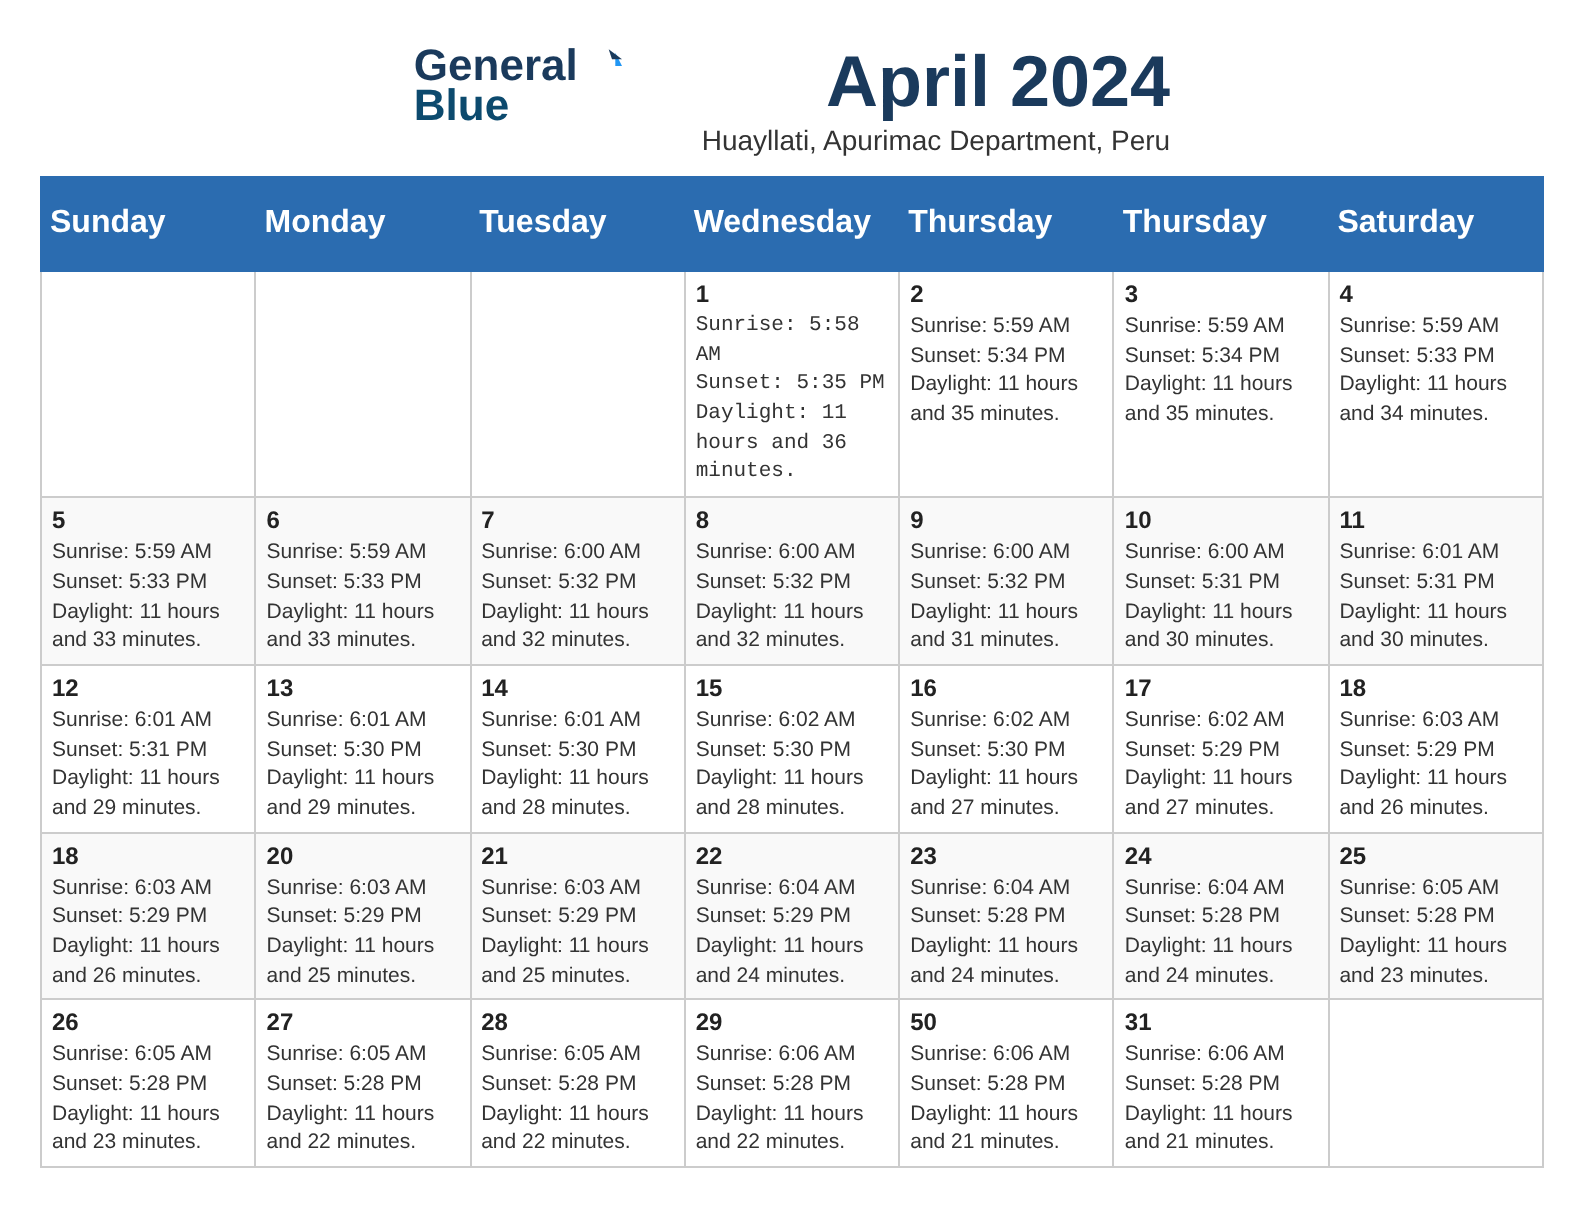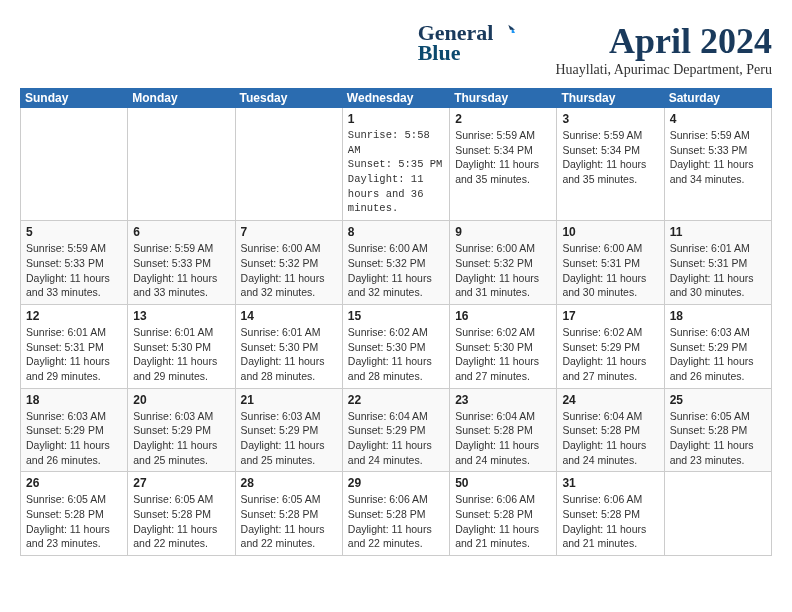--- a/index.html
+++ b/index.html
@@ -5,24 +5,23 @@
     * { box-sizing: border-box; margin: 0; padding: 0; }
     body {
       font-family: Arial, sans-serif;
       background: #fff;
       width: 792px;
       min-height: 612px;
       padding: 20px;
     }
     .header {
       display: flex;
-      justify-content: flex-end;
+      justify-content: center;
       align-items: flex-start;
       margin-bottom: 10px;
-      font-family: Liberation Serif, serif;
     }
     .logo {
       display: flex;
       flex-direction: column;
       align-items: flex-start;
     }
     .logo-text {
       display: flex;
       align-items: center;
       font-size: 22px;
@@ -48,23 +47,23 @@
       padding-left: 40px;
     }
     .calendar {
       width: 100%;
       border-collapse: collapse;
       font-size: 11px;
     }
     .calendar th {
       background-color: #2b6cb0;
       color: white;
-      padding: 2px 4px;
+      padding: 14px 4px;
       text-align: left;
-      font-size: 12px;
+      font-size: 16px;
       border: 1px solid #2b6cb0;
     }
     .calendar td {
       border: 1px solid #ccc;
       vertical-align: top;
       padding: 4px 5px;
       width: 107px;
       min-height: 80px;
       background: #fff;
     }

